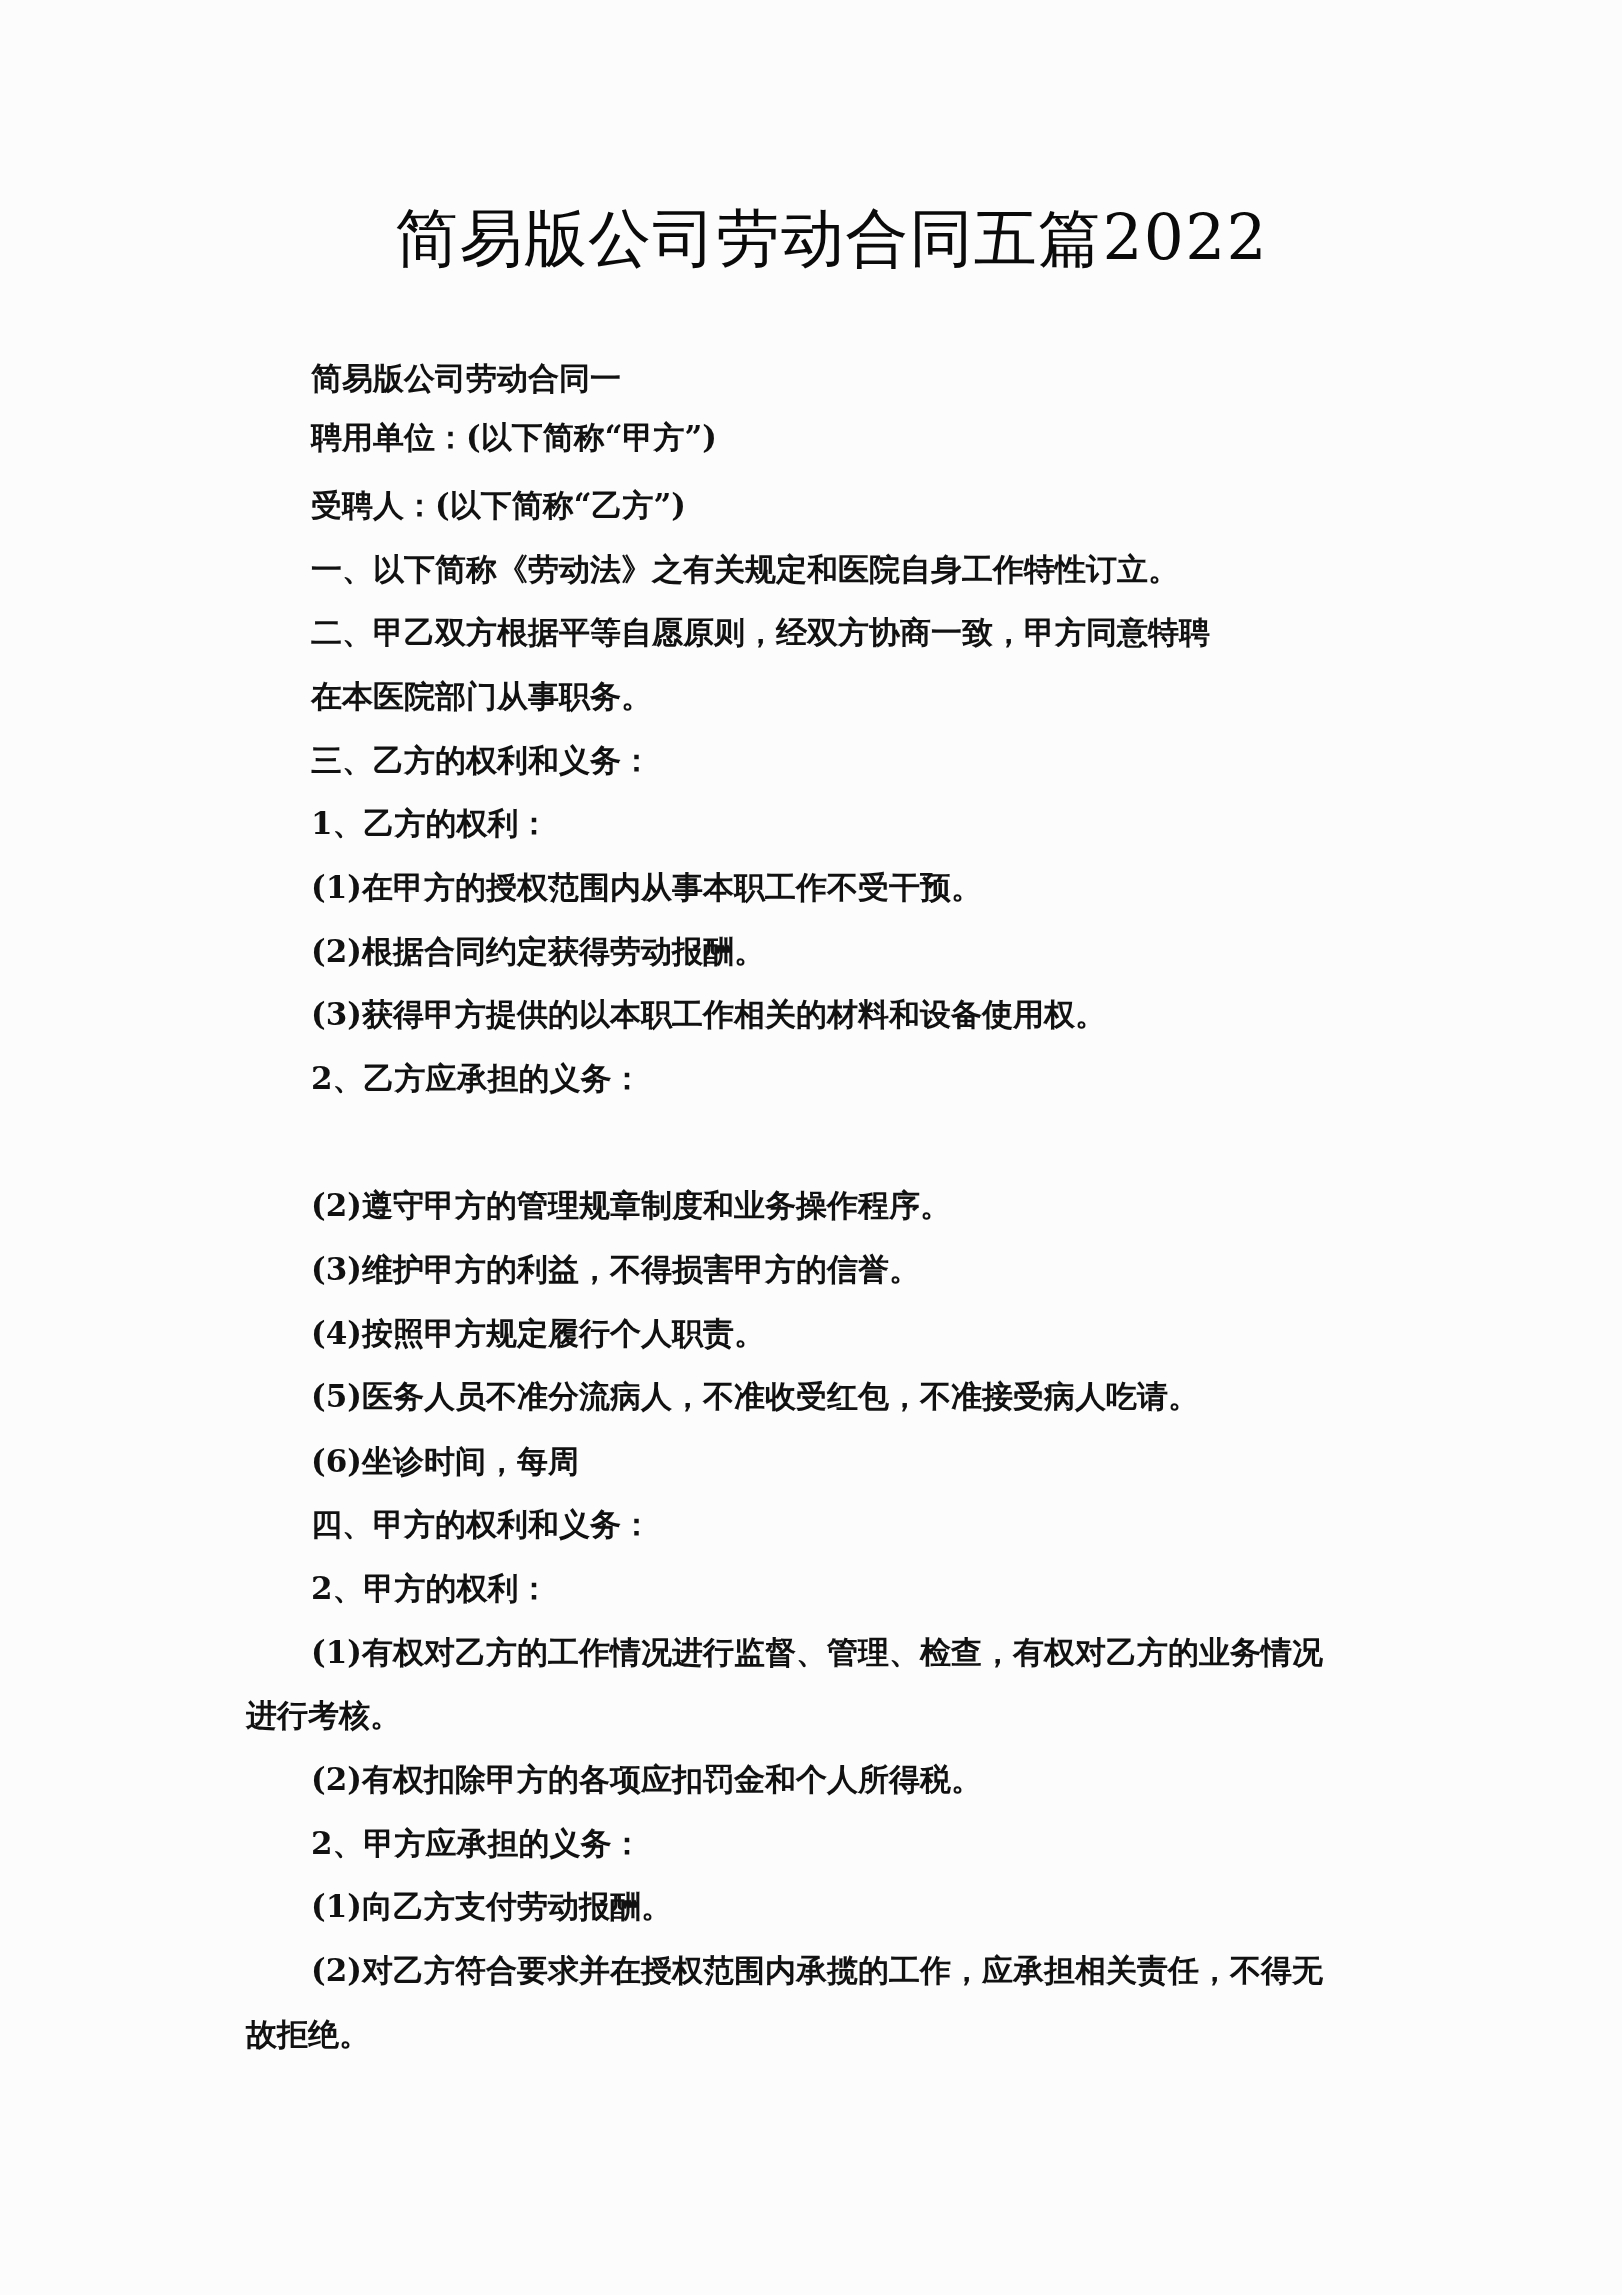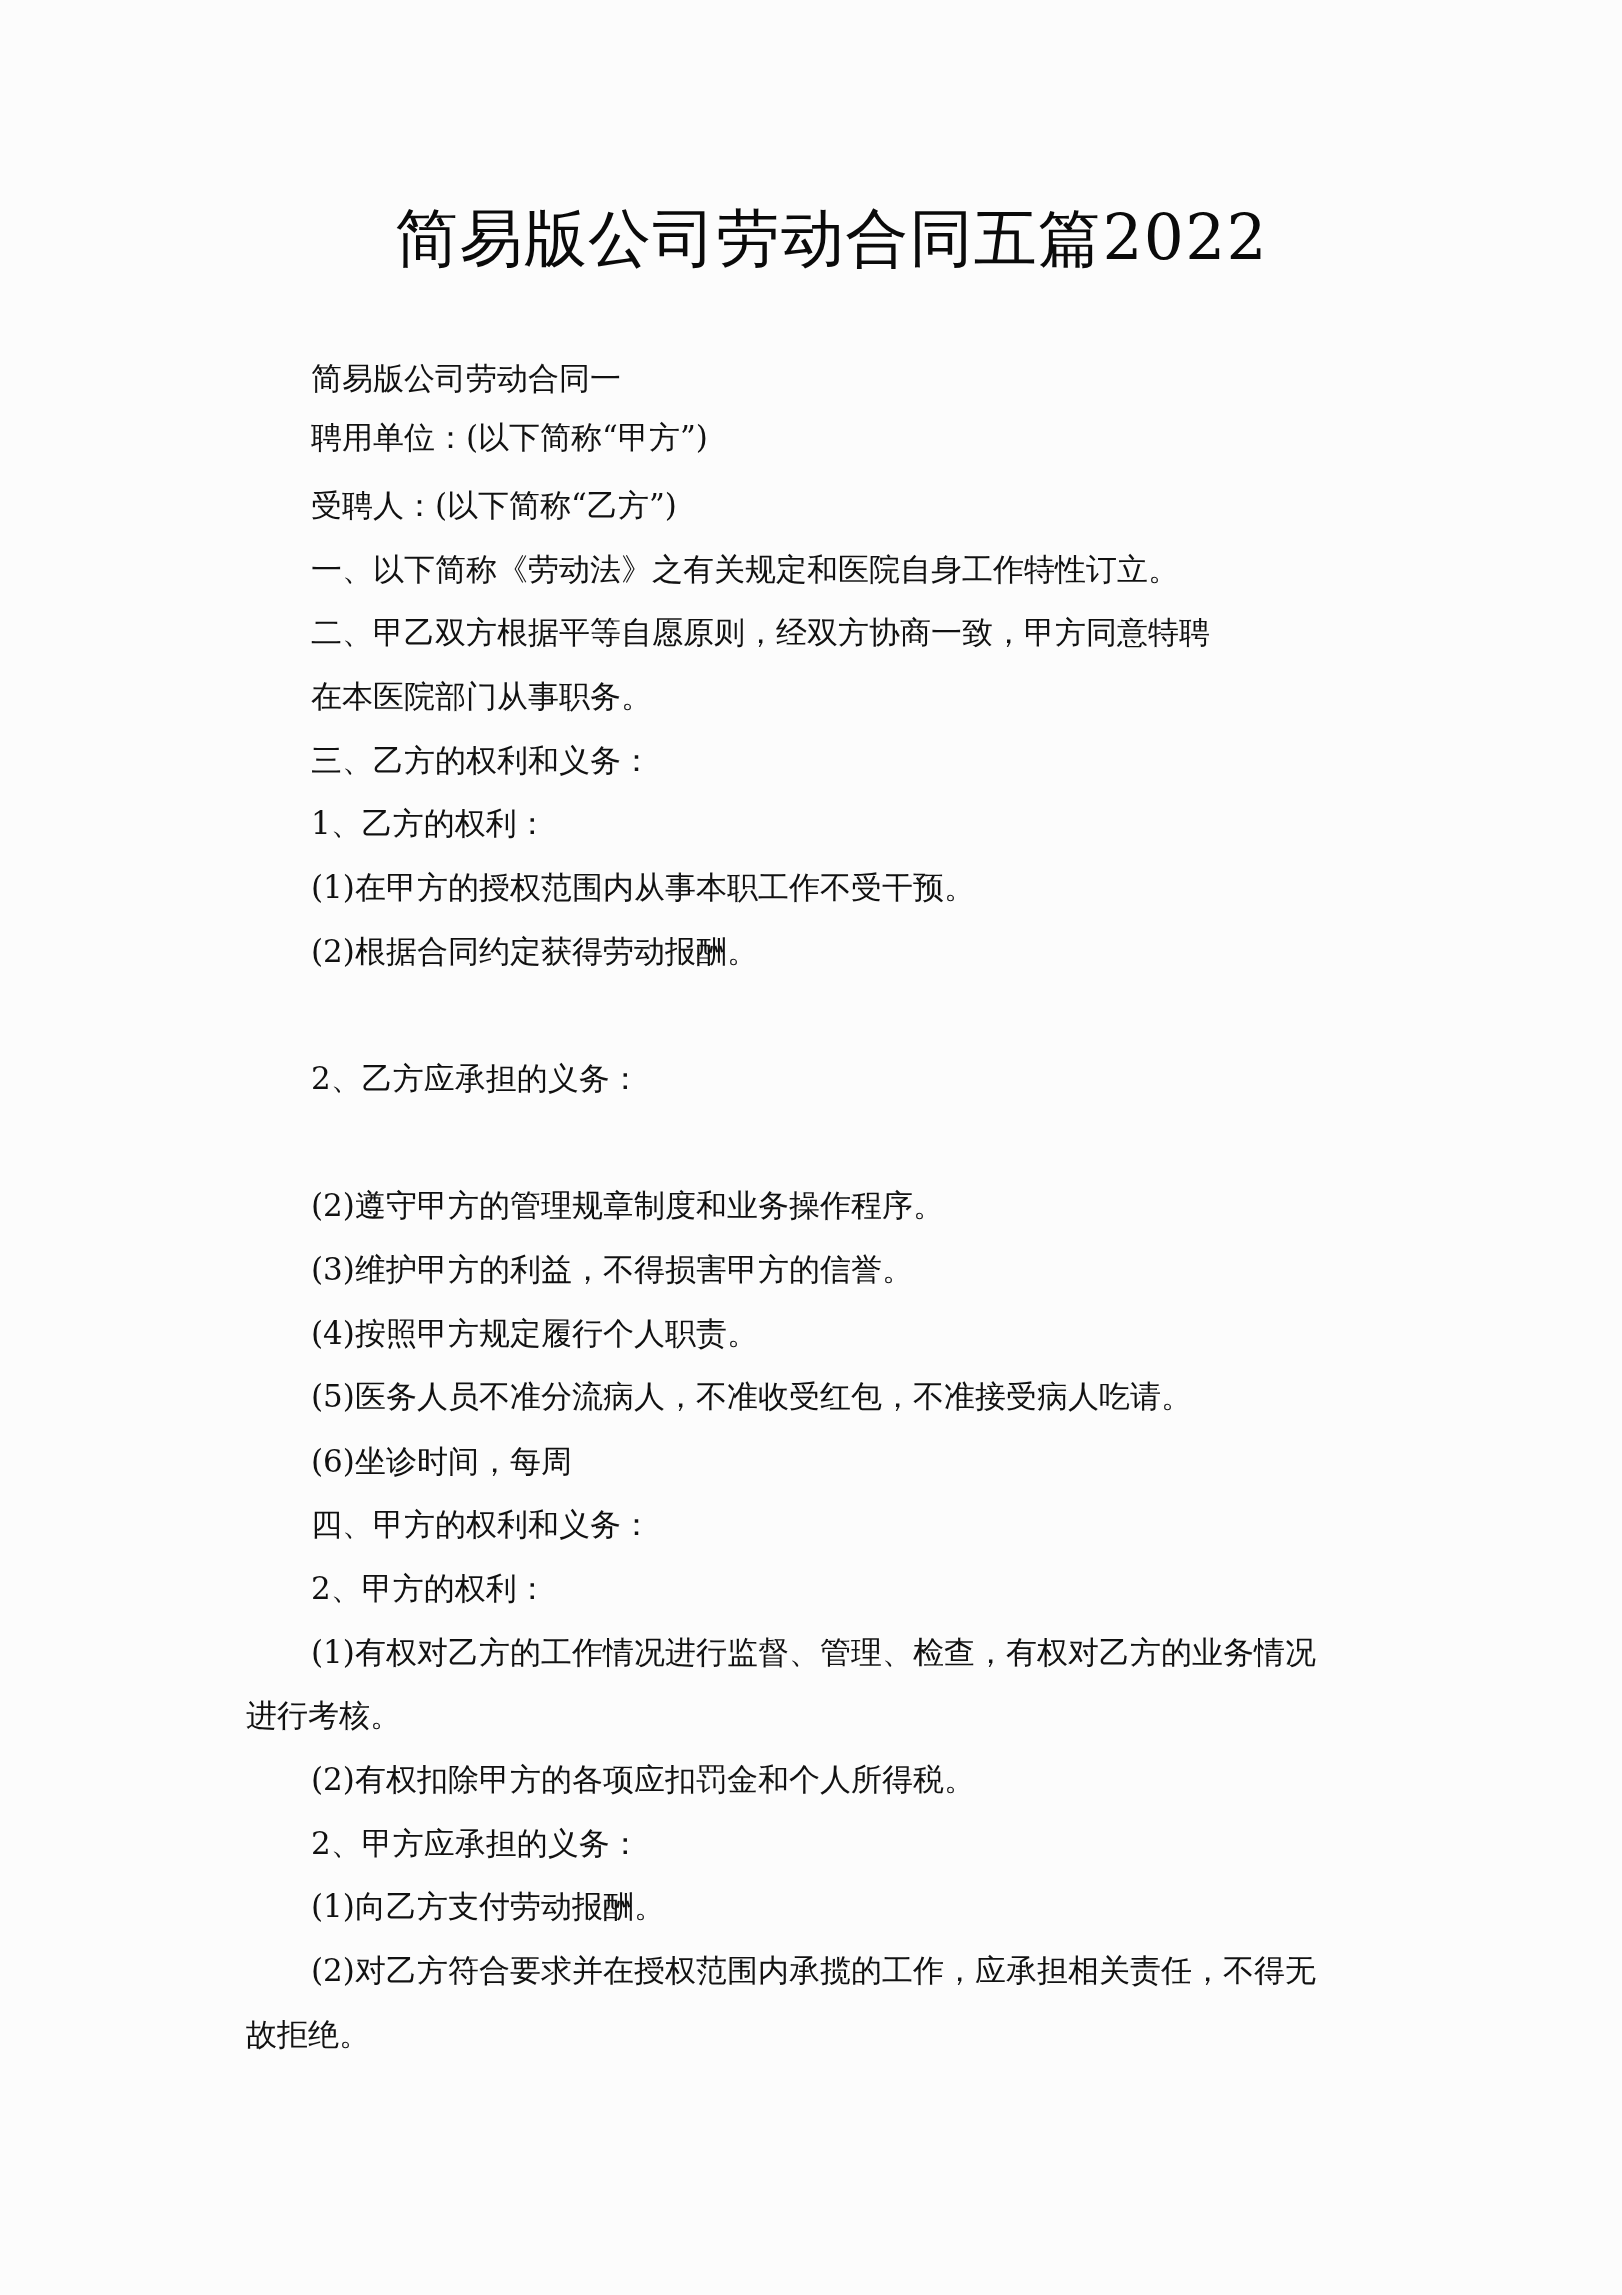--- a/index.html
+++ b/index.html
@@ -34,40 +34,42 @@
       letter-spacing: 1.3px;
       color: #0a0a0a;
       padding-left: 20px;
     }
     .line {
       position: absolute;
       font-size: 31px;
       line-height: 39px;
       white-space: nowrap;
       color: #111111;
+      font-weight: bold;
     }
     .indent { left: 311px; }
     .flush { left: 246px; }
   </style>
 </head>
 <body>
 
 <div class="page">
   <div class="title">简易版公司劳动合同五篇2022</div>
 
   <div class="line indent" style="top:359px">简易版公司劳动合同一</div>
   <div class="line indent" style="top:418px">聘用单位：(以下简称“甲方”)</div>
   <div class="line indent" style="top:486px">受聘人：(以下简称“乙方”)</div>
   <div class="line indent" style="top:550px">一、以下简称《劳动法》之有关规定和医院自身工作特性订立。</div>
   <div class="line indent" style="top:613px">二、甲乙双方根据平等自愿原则，经双方协商一致，甲方同意特聘</div>
   <div class="line indent" style="top:677px">在本医院部门从事职务。</div>
   <div class="line indent" style="top:741px">三、乙方的权利和义务：</div>
   <div class="line indent" style="top:804px">1、乙方的权利：</div>
   <div class="line indent" style="top:868px">(1)在甲方的授权范围内从事本职工作不受干预。</div>
   <div class="line indent" style="top:932px">(2)根据合同约定获得劳动报酬。</div>
+  <div class="line indent" style="top:995px">(3)获得甲方提供的以本职工作相关的材料和设备使用权。</div>
   <div class="line indent" style="top:1059px">2、乙方应承担的义务：</div>
   <div class="line indent" style="top:1186px">(2)遵守甲方的管理规章制度和业务操作程序。</div>
   <div class="line indent" style="top:1250px">(3)维护甲方的利益，不得损害甲方的信誉。</div>
   <div class="line indent" style="top:1314px">(4)按照甲方规定履行个人职责。</div>
   <div class="line indent" style="top:1377px">(5)医务人员不准分流病人，不准收受红包，不准接受病人吃请。</div>
   <div class="line indent" style="top:1442px">(6)坐诊时间，每周</div>
   <div class="line indent" style="top:1505px">四、甲方的权利和义务：</div>
   <div class="line indent" style="top:1569px">2、甲方的权利：</div>
   <div class="line indent" style="top:1633px">(1)有权对乙方的工作情况进行监督、管理、检查，有权对乙方的业务情况</div>
   <div class="line flush" style="top:1696px">进行考核。</div>

